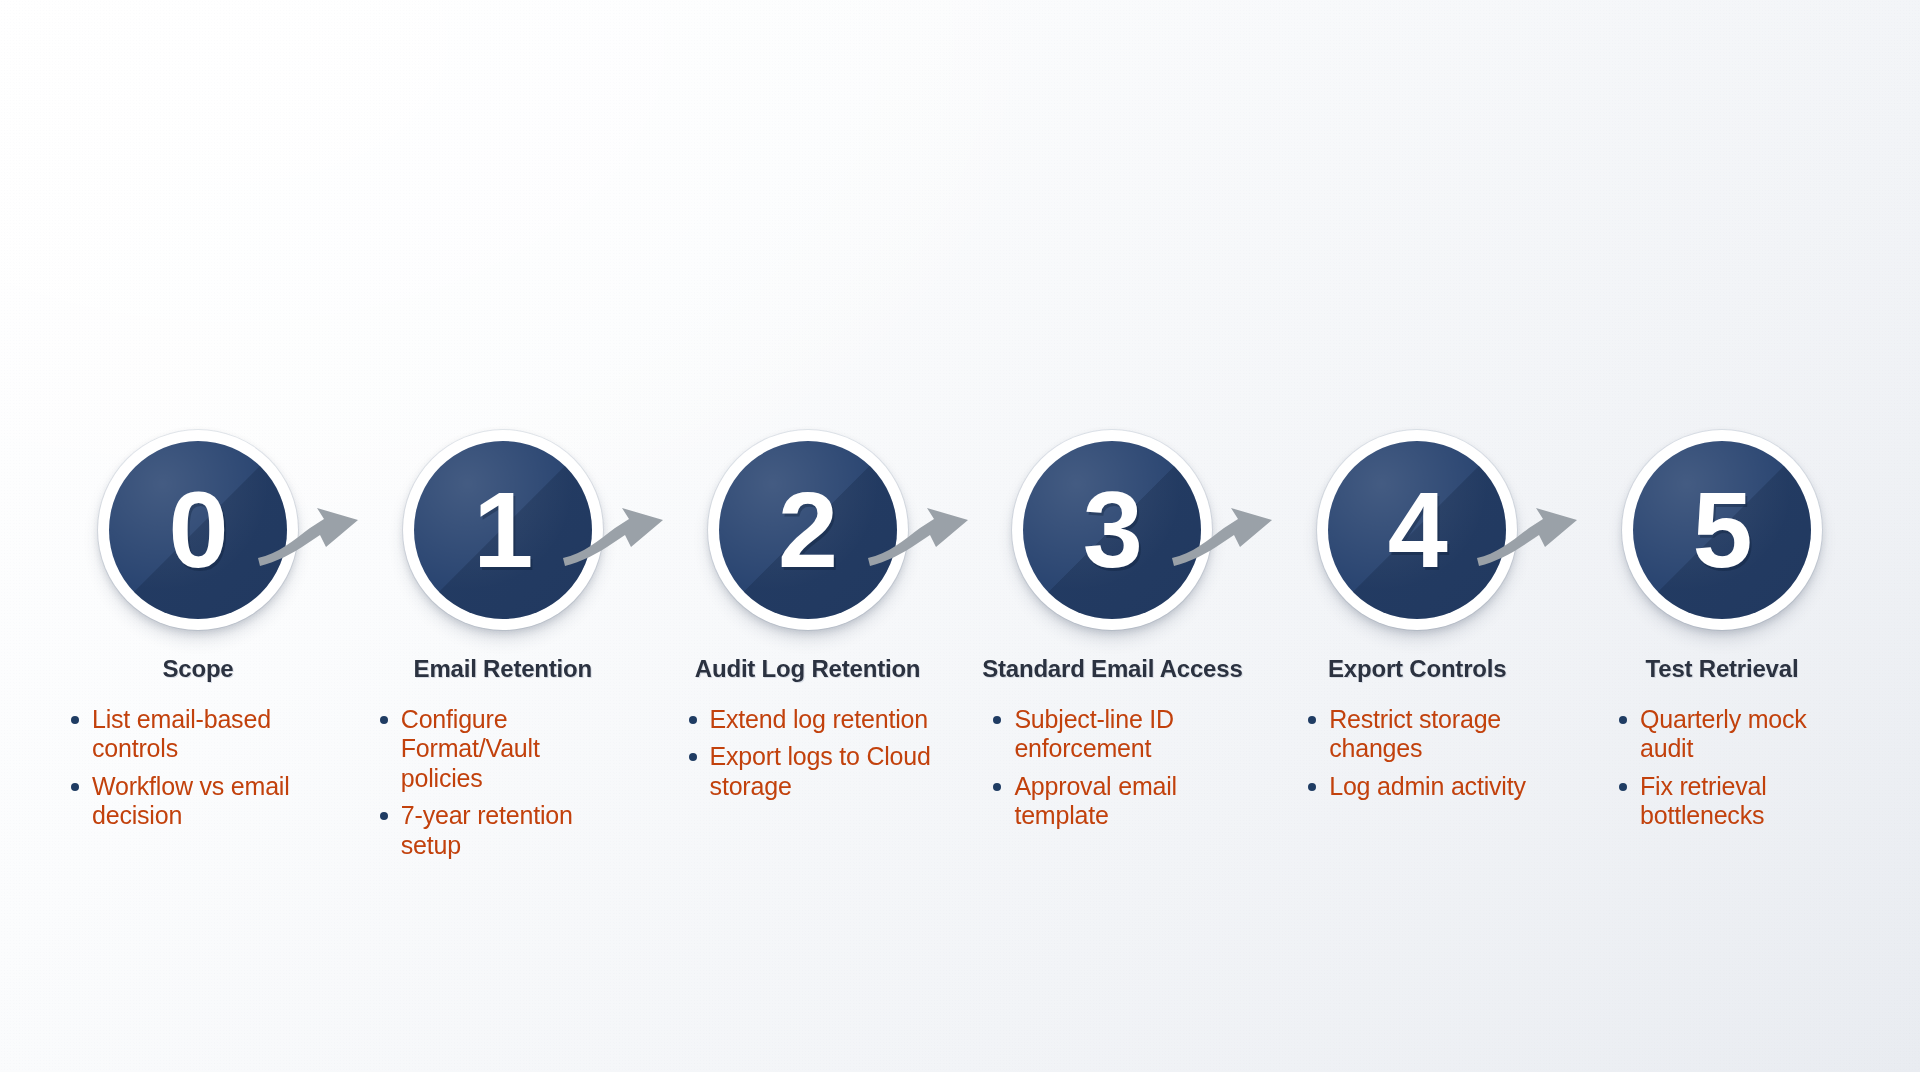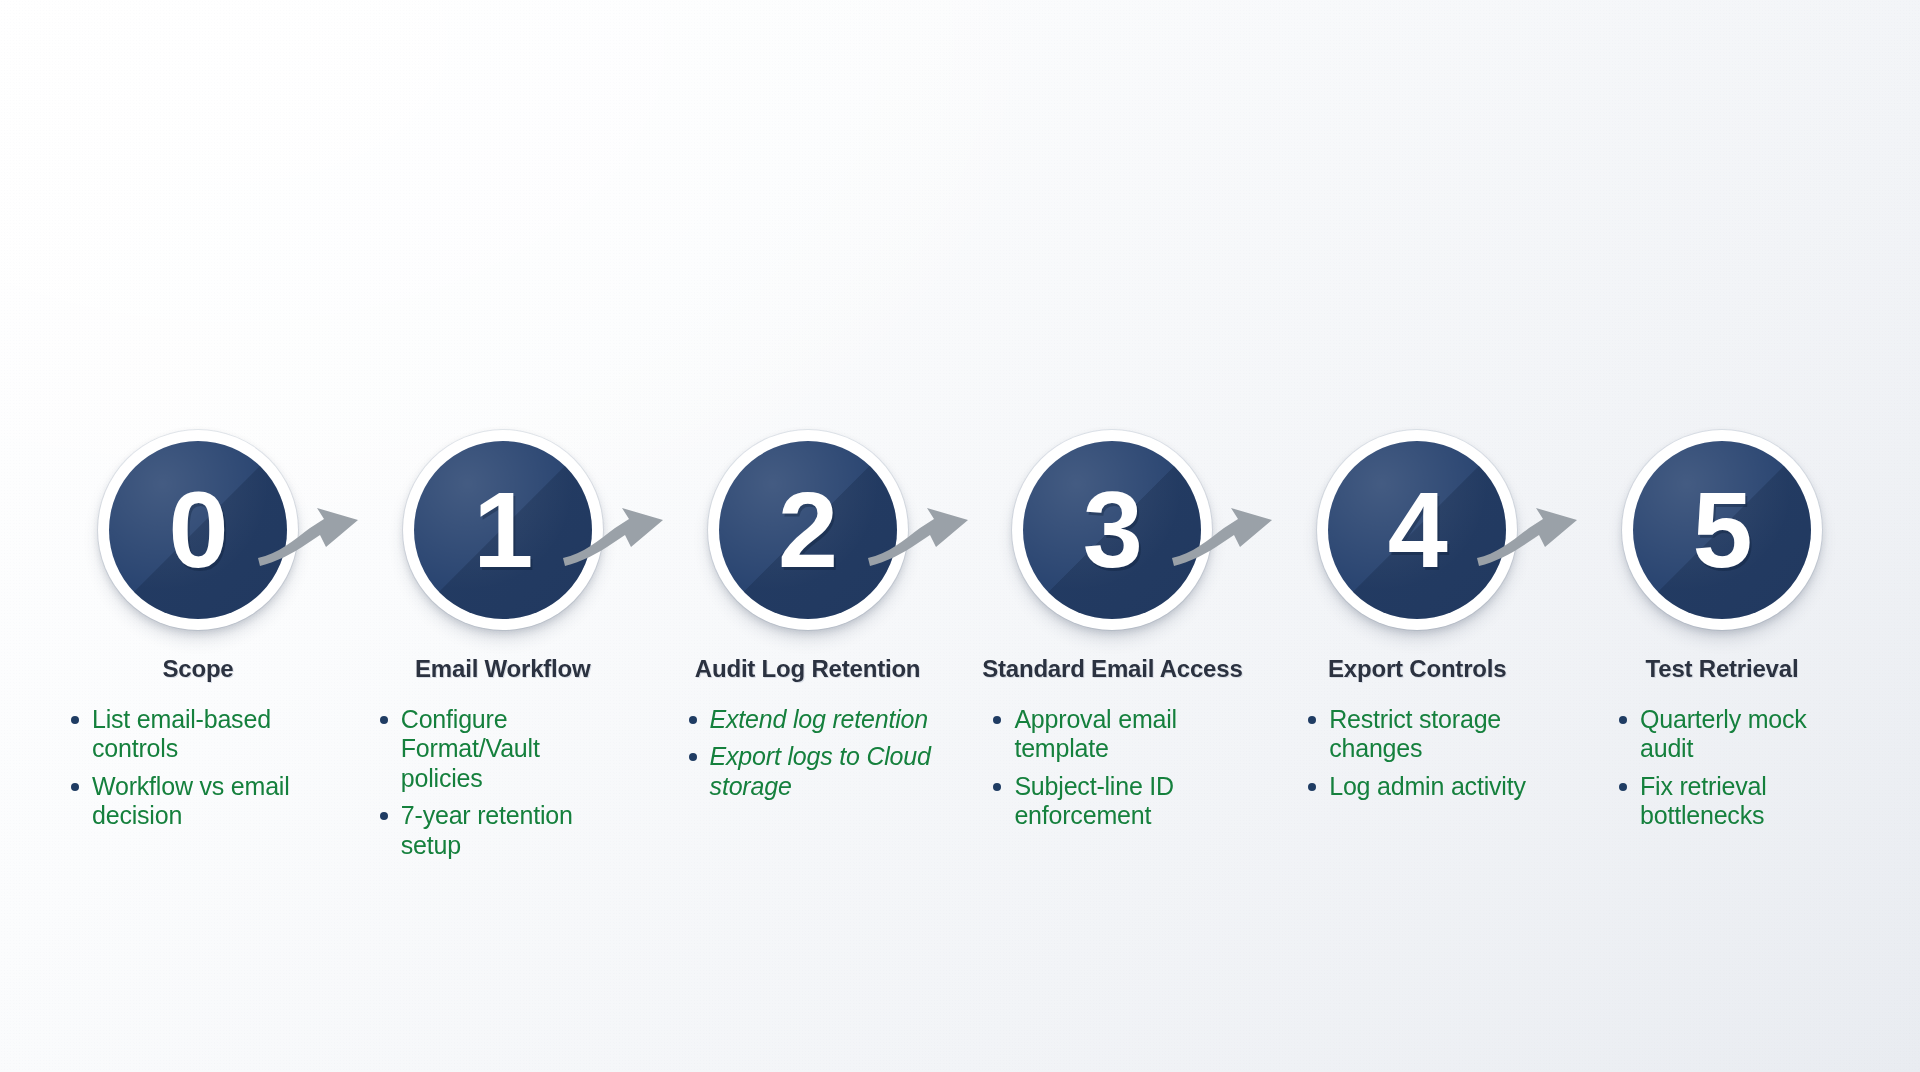--- a/index.html
+++ b/index.html
@@ -147,37 +147,37 @@
     align-self:flex-start;
     margin-left:14px;
   }
 
   .bullet {
     position:relative;
     padding-left:26px;
     margin-bottom:8px;
     font-size:25px;
     line-height:1.18;
-    color:#15803d;
+    color:#c2410c;
     font-weight:400;
     letter-spacing:-.2px;
   }
   .bullet::before {
     content:"";
     position:absolute;
     left:5px; top:11px;
     width:8px; height:8px;
     border-radius:50%;
     background:#1f3c63;
   }
 
   
   .step[data-col="0"] .bullets { margin-left:6px; width:258px; }
   .step[data-col="1"] .bullets { margin-left:10px; width:252px; }
-  .step[data-col="2"] .bullets { margin-left:14px; width:250px;font-style:italic; }
+  .step[data-col="2"] .bullets { margin-left:14px; width:250px; }
   .step[data-col="3"] .bullets { margin-left:14px; width:250px; }
   .step[data-col="4"] .bullets { margin-left:24px; width:246px; }
   .step[data-col="5"] .bullets { margin-left:30px; width:240px; }
 </style>
 </head>
 <body>
 
 <div class="stage">
   <div class="grain"></div>
   <div class="flow" id="flow">
@@ -204,21 +204,21 @@
           <div class="badge-ring"></div>
           <div class="badge">
             <span class="badge-num">1</span>
           </div>
           <div class="arrow">
             <svg viewBox="0 0 120 80" xmlns="http://www.w3.org/2000/svg">
               <path d="M4 66 C 24 62, 40 48, 56 36 L 70 27 L 63 16 L 104 28 L 72 55 L 66 43 L 54 51 C 38 62, 22 70, 6 74 Z" fill="#9aa1a8"></path>
             </svg>
           </div>
         </div>
-        <div class="step-title">Email Workflow</div>
+        <div class="step-title">Email Retention</div>
         <ul class="bullets">
           <li class="bullet">Configure Format/Vault policies</li>
           <li class="bullet">7-year retention setup</li>
         </ul>
       </div>
       <div class="step" data-col="2">
         <div class="badge-wrap">
           <div class="badge-ring"></div>
           <div class="badge">
             <span class="badge-num">2</span>
@@ -242,22 +242,22 @@
             <span class="badge-num">3</span>
           </div>
           <div class="arrow">
             <svg viewBox="0 0 120 80" xmlns="http://www.w3.org/2000/svg">
               <path d="M4 66 C 24 62, 40 48, 56 36 L 70 27 L 63 16 L 104 28 L 72 55 L 66 43 L 54 51 C 38 62, 22 70, 6 74 Z" fill="#9aa1a8"></path>
             </svg>
           </div>
         </div>
         <div class="step-title">Standard Email Access</div>
         <ul class="bullets">
+          <li class="bullet">Subject-line ID enforcement</li>
           <li class="bullet">Approval email template</li>
-          <li class="bullet">Subject-line ID enforcement</li>
         </ul>
       </div>
       <div class="step" data-col="4">
         <div class="badge-wrap">
           <div class="badge-ring"></div>
           <div class="badge">
             <span class="badge-num">4</span>
           </div>
           <div class="arrow">
             <svg viewBox="0 0 120 80" xmlns="http://www.w3.org/2000/svg">

